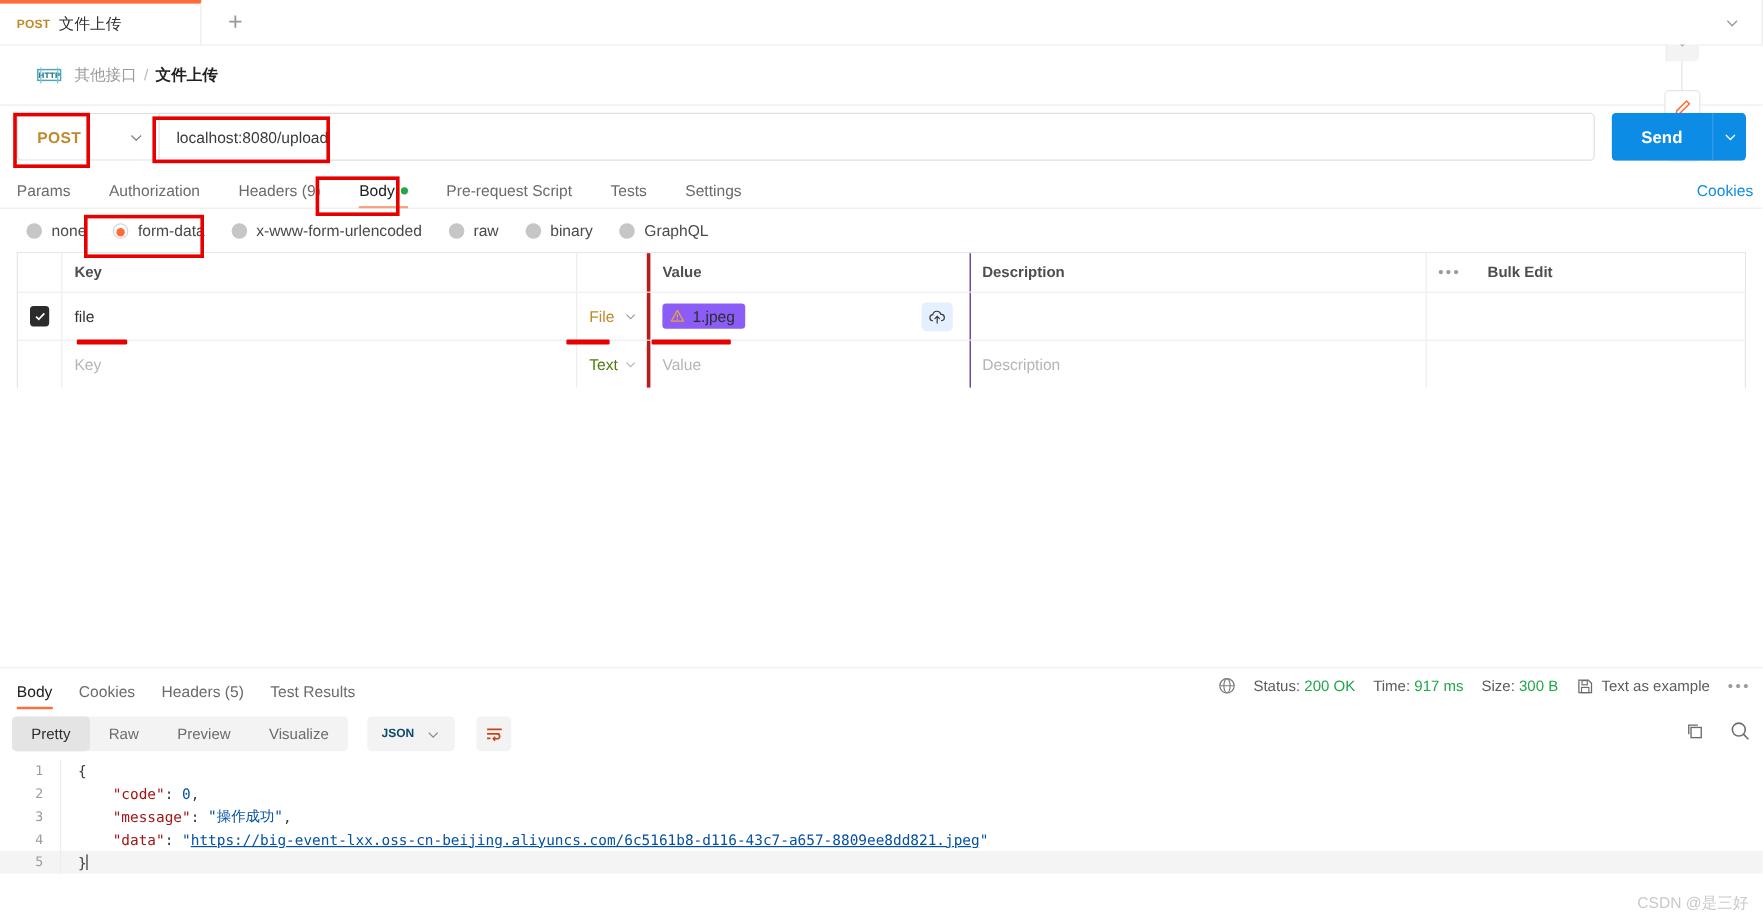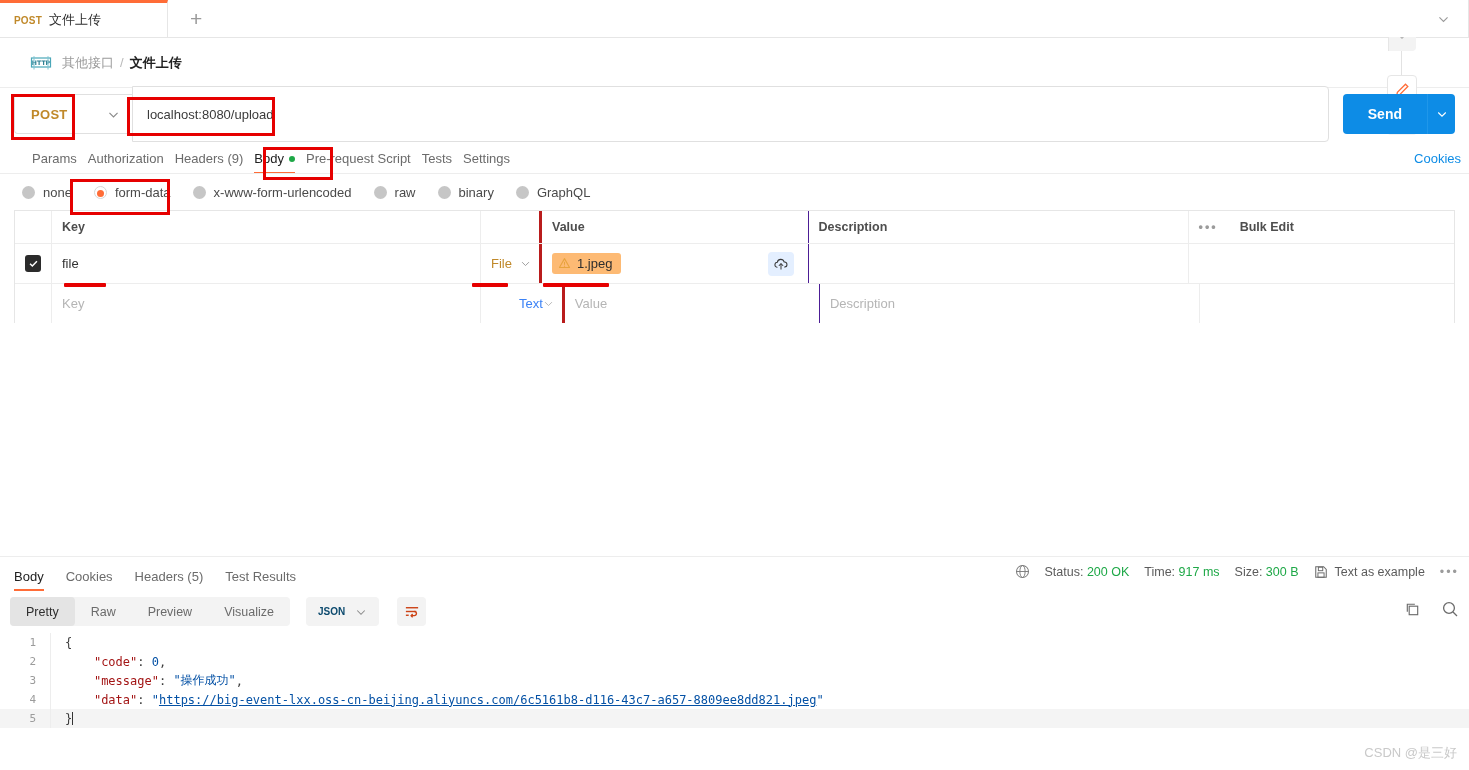--- a/index.html
+++ b/index.html
@@ -51,29 +51,29 @@
   .iconbtn.flat { background:#f3f3f3; }
 
   
   .urlrow { height:52px; display:flex; align-items:center; padding:0 14px; gap:0; }
   .methodbox {
     height:40px; min-width:118px; border:1px solid #e0e0e0; border-right:none; border-radius:4px 0 0 4px;
     display:flex; align-items:center; justify-content:space-between; padding:0 12px 0 16px; background:#fff;
   }
   .methodbox .m { color:#c0892a; font-weight:bold; font-size:13px; letter-spacing:.3px; }
   .urlbox {
-    flex:1; height:56px; border:1px solid #e0e0e0; border-radius:0 4px 4px 0;
+    flex:1; height:40px; border:1px solid #e0e0e0; border-radius:0 4px 4px 0;
     display:flex; align-items:center; padding:0 14px; background:#fff; color:#3b3b3b; font-size:13px;
   }
   .sendwrap { margin-left:14px; display:flex; height:40px; border-radius:4px; overflow:hidden; }
   .send { background:#0d8ce6; color:#fff; font-weight:bold; font-size:14px; padding:0 25px; display:flex; align-items:center; }
   .send-caret { background:#0d8ce6; color:#fff; width:28px; display:flex; align-items:center; justify-content:center; border-left:1px solid #1f97ea; }
 
   
-  .reqtabs { display:flex; align-items:flex-end; padding:0 32px; height:34px; gap:11px; position:relative; }
+  .reqtabs { display:flex; align-items:flex-end; padding:0 14px; height:34px; gap:32px; position:relative; }
   .rtab { font-size:13px; color:#6b6b6b; padding-bottom:8px; position:relative; display:flex; align-items:center; gap:5px; }
   .rtab.active { color:#212121; }
   .rtab.active::after { content:""; position:absolute; left:0; right:0; bottom:0; height:2px; background:#ff6c37; }
   .greendot { width:6px; height:6px; border-radius:50%; background:#1ea847; display:inline-block; }
   .cookies-link { position:absolute; right:8px; bottom:8px; color:#0d8ce6; font-size:13px; }
   .tabs-underline { position:absolute; left:0; right:0; bottom:0; height:1px; background:#ededed; }
 
   
   .radiorow { display:flex; align-items:center; gap:0; padding:11px 22px 10px 22px; }
   .radio { display:flex; align-items:center; gap:8px; margin-right:22px; font-size:13px; color:#4a4a4a; }
@@ -90,22 +90,22 @@
   .cell { display:flex; align-items:center; padding:0 10px; font-size:13px; }
   .c-check { width:37px; justify-content:center; border-right:1px solid #ededed; }
   .c-key   { flex:0 0 429px; border-right:1px solid #ededed; position:relative; }
   .c-type  { flex:0 0 58px; border-right:none; color:#c0892a; justify-content:space-between; padding:0 8px 0 10px; position:relative; }
   .c-val   { flex:1; border-left:3px solid #b91c1c; position:relative; justify-content:space-between; }
   .c-desc  { flex:0 0 380px; border-left:1px solid #4c1d95; }
   .c-bulk  { flex:1; border-left:1px solid #ededed; justify-content:flex-start; gap:22px; color:#6b6b6b; }
   .drow { height:40px; }
   .chk { width:17px; height:17px; border-radius:3px; background:#2b2b2b; display:flex; align-items:center; justify-content:center; }
   .ph { color:#b5b5b5; }
-  .typ-ph { color:#3b82f6;margin-left:28px; }
-  .filechip { background:#fdba74; border-radius:3px; padding:3px 9px 3px 6px; display:flex; align-items:center; gap:6px; font-size:13px; color:#2e2e2e; }
+  .typ-ph { color:#4d7c0f; }
+  .filechip { background:#8b5cf6; border-radius:3px; padding:3px 9px 3px 6px; display:flex; align-items:center; gap:6px; font-size:13px; color:#2e2e2e; }
   .cloudbtn { width:26px; height:24px; border-radius:4px; background:#e4efff; display:flex; align-items:center; justify-content:center; margin-right:4px; }
   .dots { letter-spacing:2px; color:#9b9b9b; }
 
   
   .respsep { position:absolute; left:0; right:0; top:556px; height:1px; background:#ededed; }
   .resptabs { position:absolute; left:0; top:557px; right:0; height:34px; display:flex; align-items:flex-end; padding:0 8px; gap:22px; }
   .resptabs .rtab { padding-bottom:7px; }
   .meta { position:absolute; right:10px; top:564px; display:flex; align-items:center; gap:15px; font-size:12.5px; color:#5b5b5b; }
   .meta .gv { color:#1ea847; }
   .fmtrow { position:absolute; left:10px; top:597px; display:flex; align-items:flex-start; gap:8px; }

